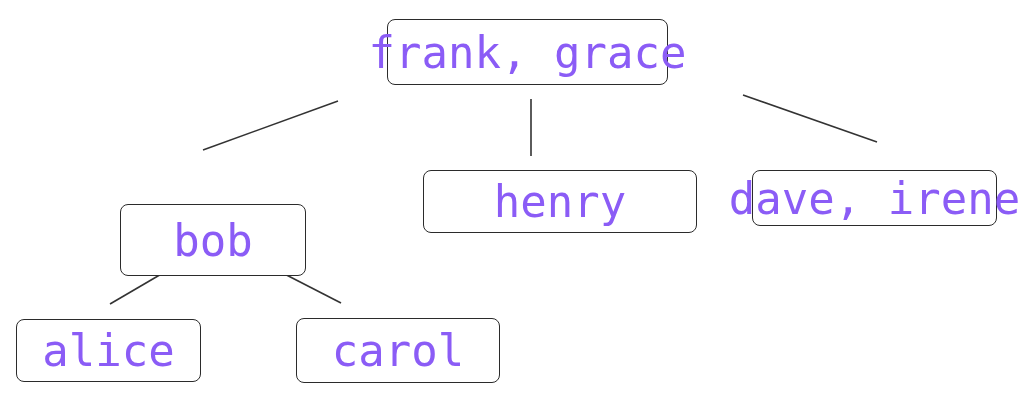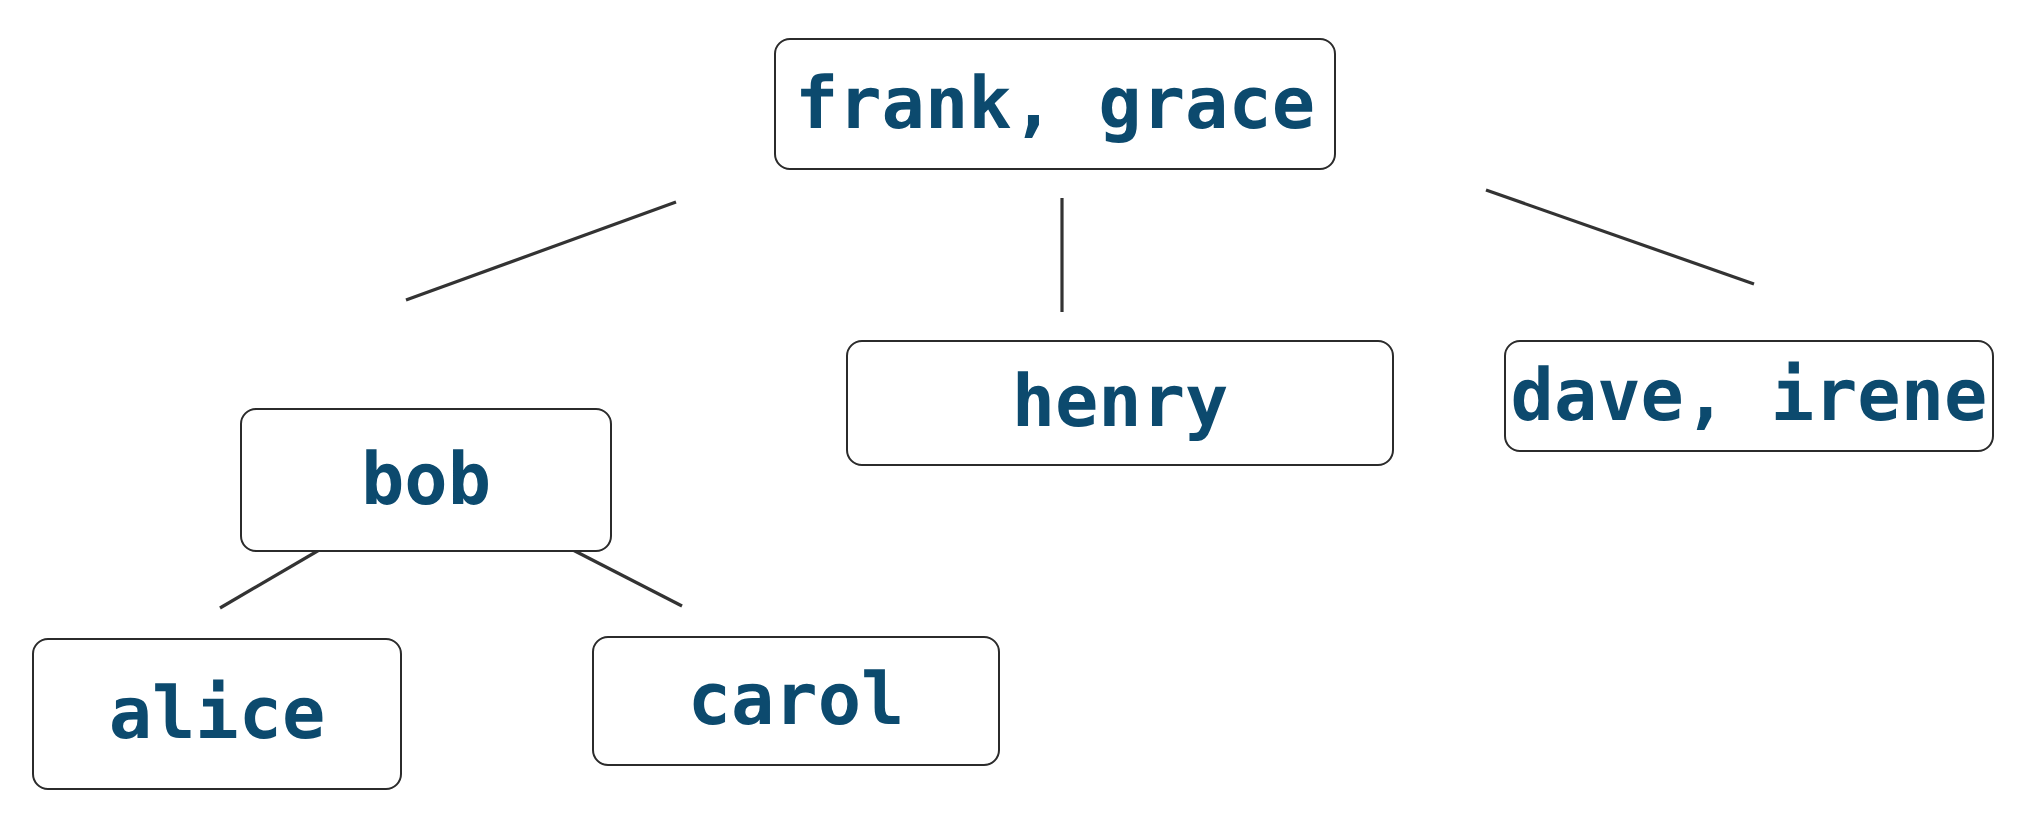--- a/index.html
+++ b/index.html
@@ -24,37 +24,37 @@
   }
   .node {
     position: absolute;
     box-sizing: border-box;
     background: #ffffff;
     border: 1.6px solid #2b2b2b;
     border-radius: 8px;
     display: flex;
     align-items: center;
     justify-content: center;
-    font-weight: bold;
-    font-size: 36px;
-    color: #0c4a6e;
+    font-weight: normal;
+    font-size: 44px;
+    color: #8b5cf6;
     white-space: nowrap;
     letter-spacing: 0;
   }
 </style>
 </head>
 <body>
 
 <div id="canvas">
   <svg id="edges" viewBox="0 0 1019 414" xmlns="http://www.w3.org/2000/svg">
       <line x1="338" y1="101" x2="203" y2="150" stroke="#333333" stroke-width="1.6"></line>
       <line x1="531" y1="99" x2="531" y2="156" stroke="#333333" stroke-width="1.6"></line>
       <line x1="743" y1="95" x2="877" y2="142" stroke="#333333" stroke-width="1.6"></line>
       <line x1="187" y1="259" x2="110" y2="304" stroke="#333333" stroke-width="1.6"></line>
       <line x1="267" y1="265" x2="341" y2="303" stroke="#333333" stroke-width="1.6"></line>
     </svg>
 <div class="node" style="left: 387px; top: 19px; width: 281px; height: 66px;">frank, grace</div>
     <div class="node" style="left: 120px; top: 170px; width: 186px; height: 72px; margin-top: 34px;">bob</div>
     <div class="node" style="left: 423px; top: 170px; width: 274px; height: 63px;">henry</div>
     <div class="node" style="left: 752px; top: 170px; width: 245px; height: 56px;">dave, irene</div>
-    <div class="node" style="left: 16px; top: 319px; width: 185px; height: 76px; text-align: center;">alice</div>
+    <div class="node" style="left: 16px; top: 319px; width: 185px; height: 63px; text-align: center;">alice</div>
     <div class="node" style="left: 296px; top: 318px; width: 204px; height: 65px;">carol</div>
   </div>
 
 </body></html>

